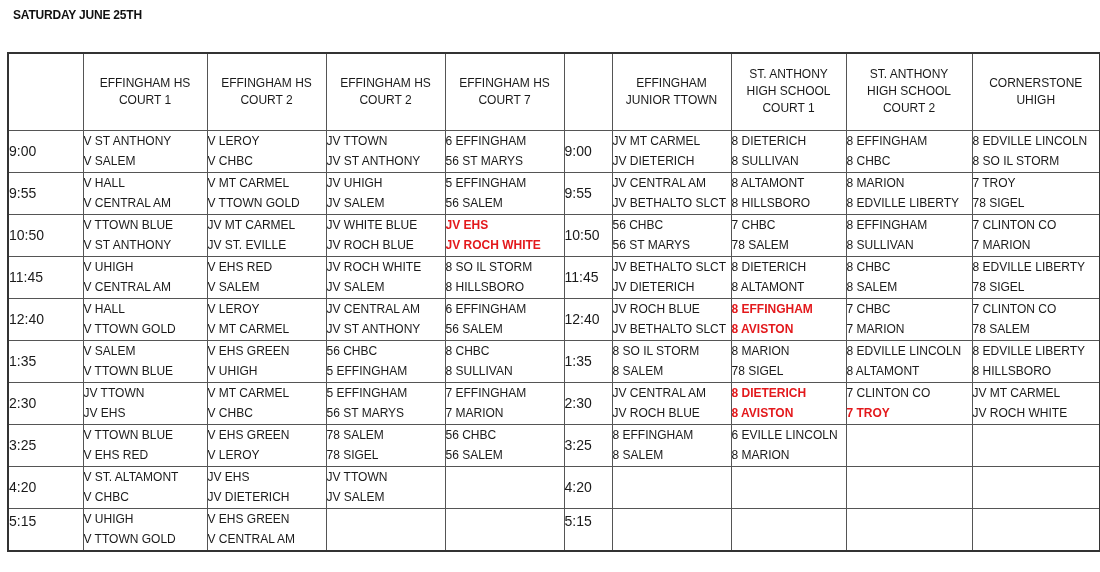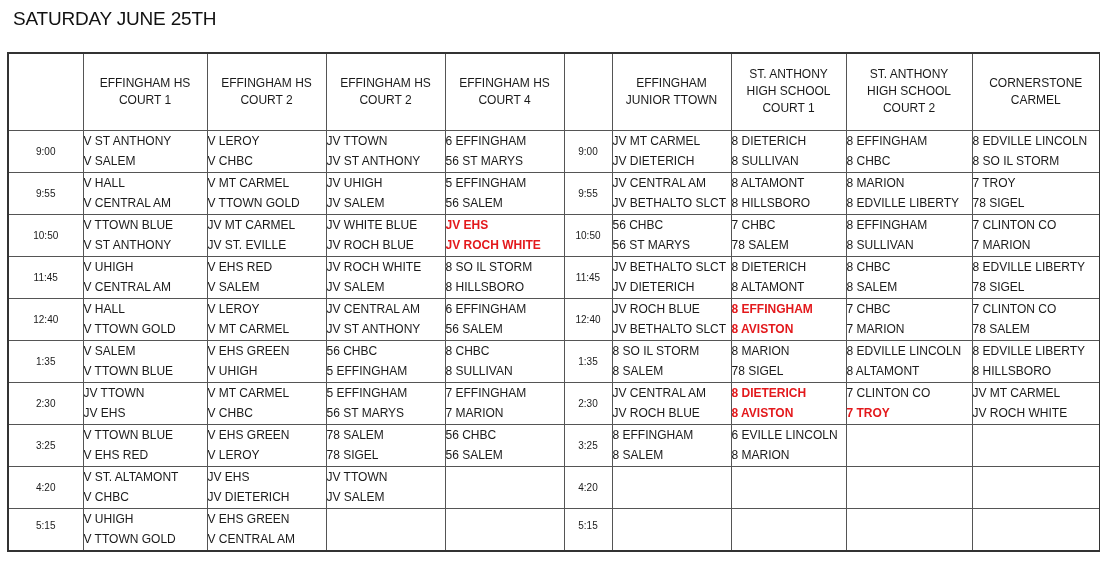--- a/index.html
+++ b/index.html
@@ -1,28 +1,28 @@
 <!DOCTYPE html>
 <html><head>
 <meta charset="utf-8">
 <style>
   html, body { margin: 0; padding: 0; background: #ffffff; }
   body { width: 1100px; height: 572px; position: relative; overflow: hidden;
          font-family: "Liberation Sans", "DejaVu Sans", sans-serif; color: #1a1a1a; }
-  .title { position: absolute; left: 13px; top: 8px; font-size: 19px; font-weight: normal;
+  .title { position: absolute; left: 13px; top: 8px; font-size: 12px; font-weight: bold;
            letter-spacing: -0.2px; color: #111; text-align: right; }
   table.sched { position: absolute; left: 7px; top: 52px; border-collapse: collapse;
                 table-layout: fixed; width: 1092px; }
   table.sched td, table.sched th { border: 1px solid #555; padding: 0; vertical-align: middle; }
   table.sched { border: 2px solid #333; }
   th { font-weight: normal; font-size: 12px; line-height: 17px; text-align: center; color: #1a1a1a; }
   tr.head { height: 77px; }
   tr.row { height: 41.5px; }
-  td.time { text-align: center; font-size: 10px; color: #1a1a1a; }
-  td.time.top { vertical-align: top; padding-top: 11px; }
+  td.time { text-align: left; font-size: 14px; color: #1a1a1a; }
+  td.time.top { vertical-align: top; padding-top: 4px; }
   td.game { font-size: 12px; padding-left: 7px; line-height: 20.5px; white-space: nowrap; overflow: hidden; }
   td.game .t { display: block; }
   td.game.red .t { color: #e3191c; font-weight: bold; }
   .hdr-line { display: block; }
 </style>
 </head>
 <body>
 
 <div class="title">SATURDAY JUNE 25TH</div>
 
@@ -51,42 +51,42 @@
         <th>
           <span class="hdr-line">EFFINGHAM HS</span>
           <span class="hdr-line">COURT 2</span>
         </th>
         <th>
           <span class="hdr-line">EFFINGHAM HS</span>
           <span class="hdr-line">COURT 2</span>
         </th>
         <th>
           <span class="hdr-line">EFFINGHAM HS</span>
-          <span class="hdr-line">COURT 4</span>
+          <span class="hdr-line">COURT 7</span>
         </th>
         <th>
           <span class="hdr-line"></span>
         </th>
         <th>
           <span class="hdr-line">EFFINGHAM</span>
           <span class="hdr-line">JUNIOR TTOWN</span>
         </th>
         <th>
           <span class="hdr-line">ST. ANTHONY</span>
           <span class="hdr-line">HIGH SCHOOL</span>
           <span class="hdr-line">COURT 1</span>
         </th>
         <th>
           <span class="hdr-line">ST. ANTHONY</span>
           <span class="hdr-line">HIGH SCHOOL</span>
           <span class="hdr-line">COURT 2</span>
         </th>
         <th>
           <span class="hdr-line">CORNERSTONE</span>
-          <span class="hdr-line">CARMEL</span>
+          <span class="hdr-line">UHIGH</span>
         </th>
       </tr>
       <tr class="row">
         <td class="time">9:00</td>
         <td class="game">
           <span class="t">V ST ANTHONY</span>
           <span class="t">V SALEM</span>
         </td>
         <td class="game">
           <span class="t">V LEROY</span>

